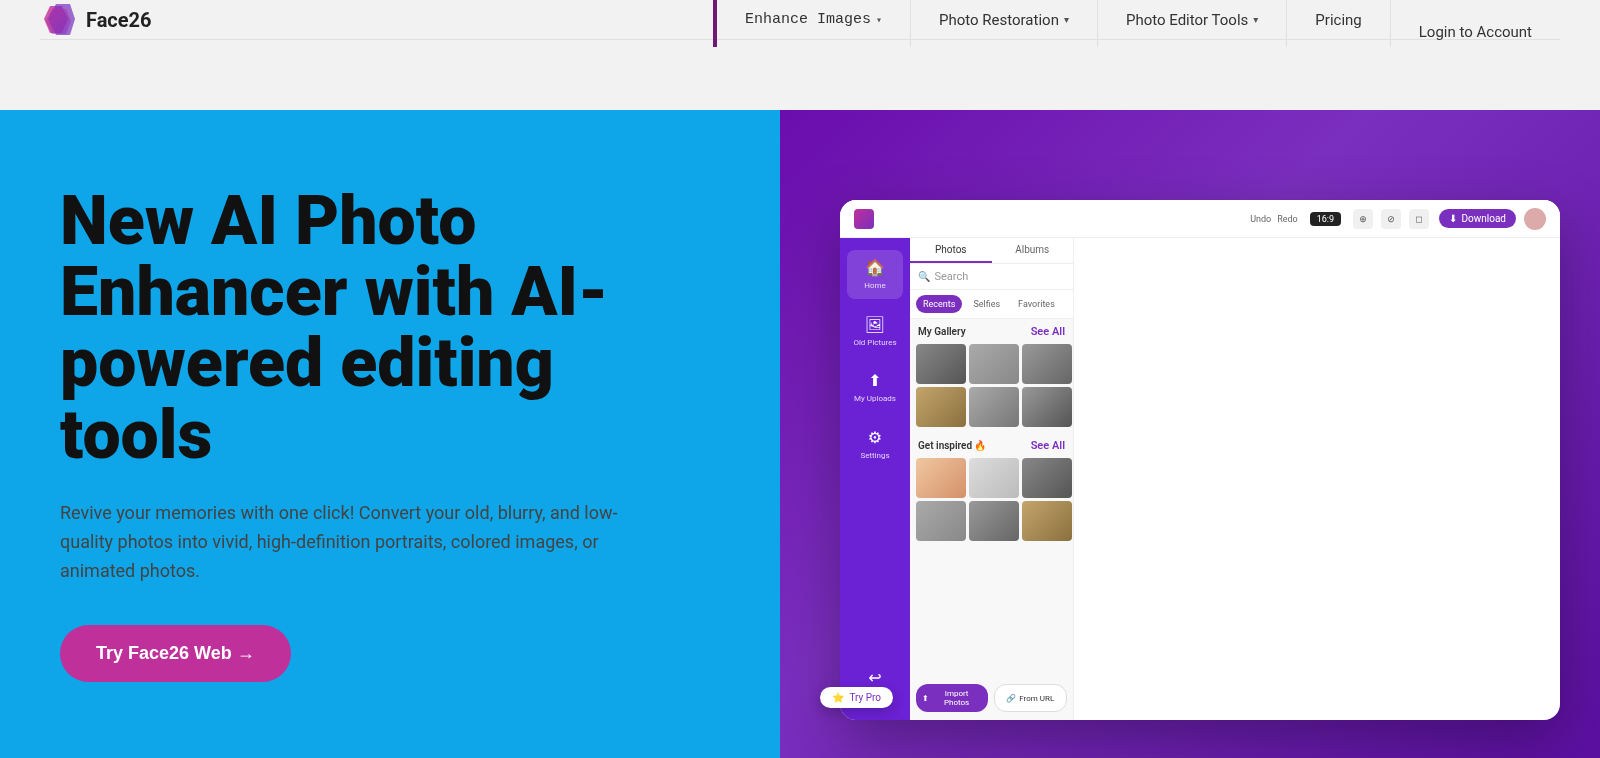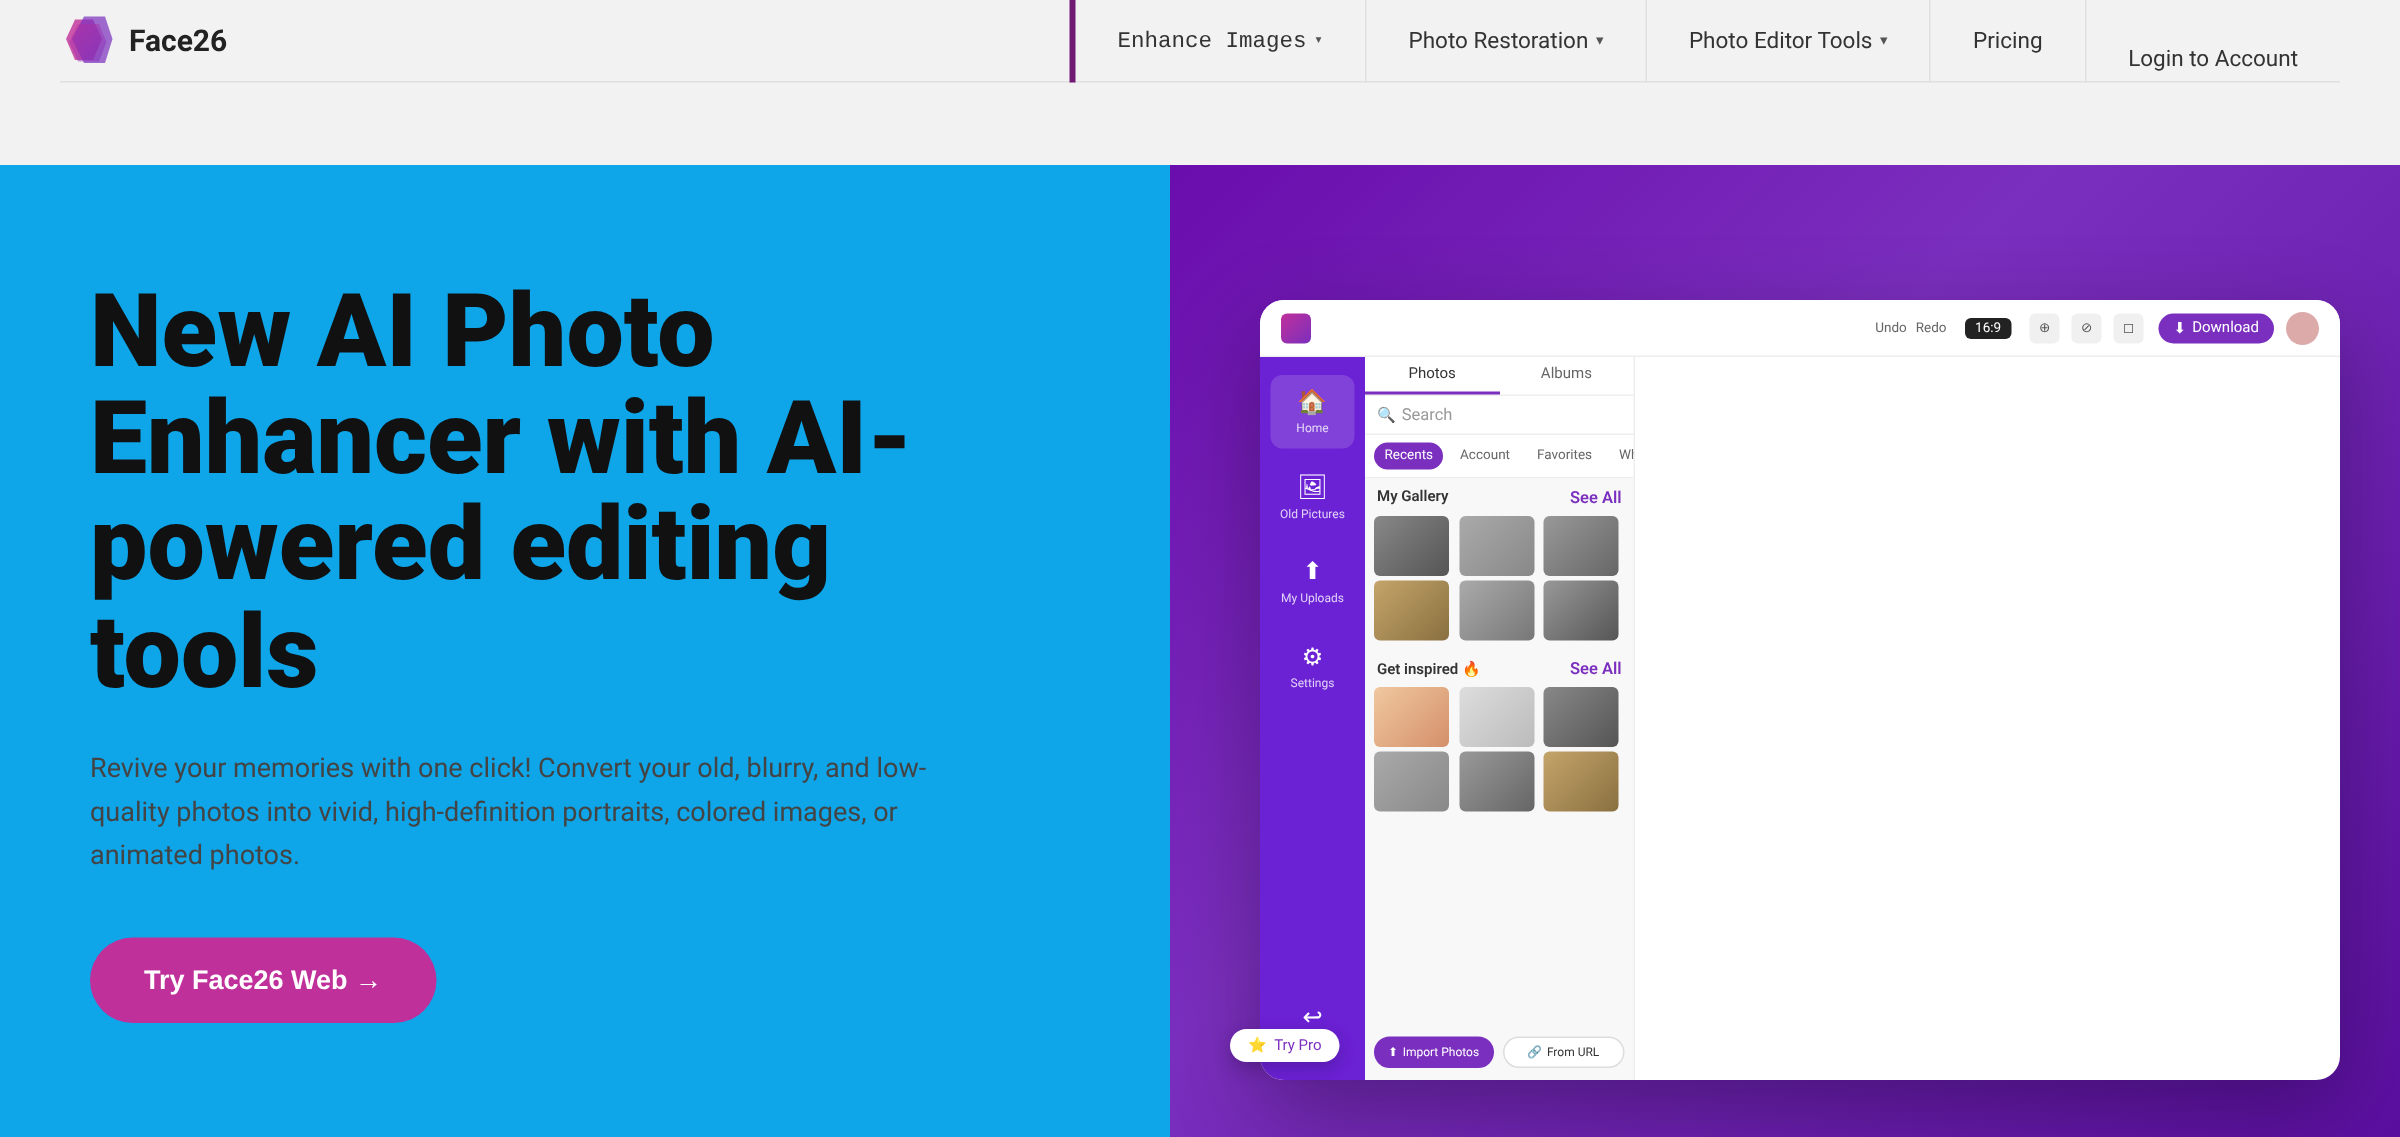--- a/index.html
+++ b/index.html
@@ -18,21 +18,21 @@
       left: 0;
       right: 0;
       background: #f2f2f2;
       z-index: 100;
       padding: 0 40px;
       height: 110px;
     }
     .header-top {
       display: flex;
       align-items: center;
-      height: 55px;
+      height: 40px;
       border-bottom: 1px solid #e0e0e0;
     }
     .logo-area {
       display: flex;
       align-items: center;
       gap: 8px;
       margin-right: auto;
     }
     .logo-icon {
       width: 38px;
@@ -233,21 +233,21 @@
       display: flex;
       flex-direction: column;
       align-items: center;
       gap: 3px;
       padding: 8px 6px;
       cursor: pointer;
     }
 
     
     .mockup-photo-panel {
-      width: 180px;
+      width: 164px;
       background: #f8f8f8;
       border-right: 1px solid #eee;
       display: flex;
       flex-direction: column;
       overflow: hidden;
       justify-content: center;
     }
     .photo-panel-tabs {
       display: flex;
       border-bottom: 1px solid #eee;
@@ -570,21 +570,21 @@
           <div class="photo-panel-tabs">
             <div class="photo-tab active">Photos</div>
             <div class="photo-tab">Albums</div>
           </div>
           <div class="photo-search">
             <span class="photo-search-icon">🔍</span>
             <span class="photo-search-text">Search</span>
           </div>
           <div class="photo-filter-tabs">
             <div class="filter-tab active">Recents</div>
-            <div class="filter-tab">Account</div>
+            <div class="filter-tab">Selfies</div>
             <div class="filter-tab">Favorites</div>
             <div class="filter-tab">Wh...</div>
           </div>
 
           <div class="photo-section-label">
             <span>My Gallery</span>
             <span class="photo-section-see-all">See All</span>
           </div>
           <div class="photo-grid">
             <div class="photo-thumb-box thumb-1"></div>

